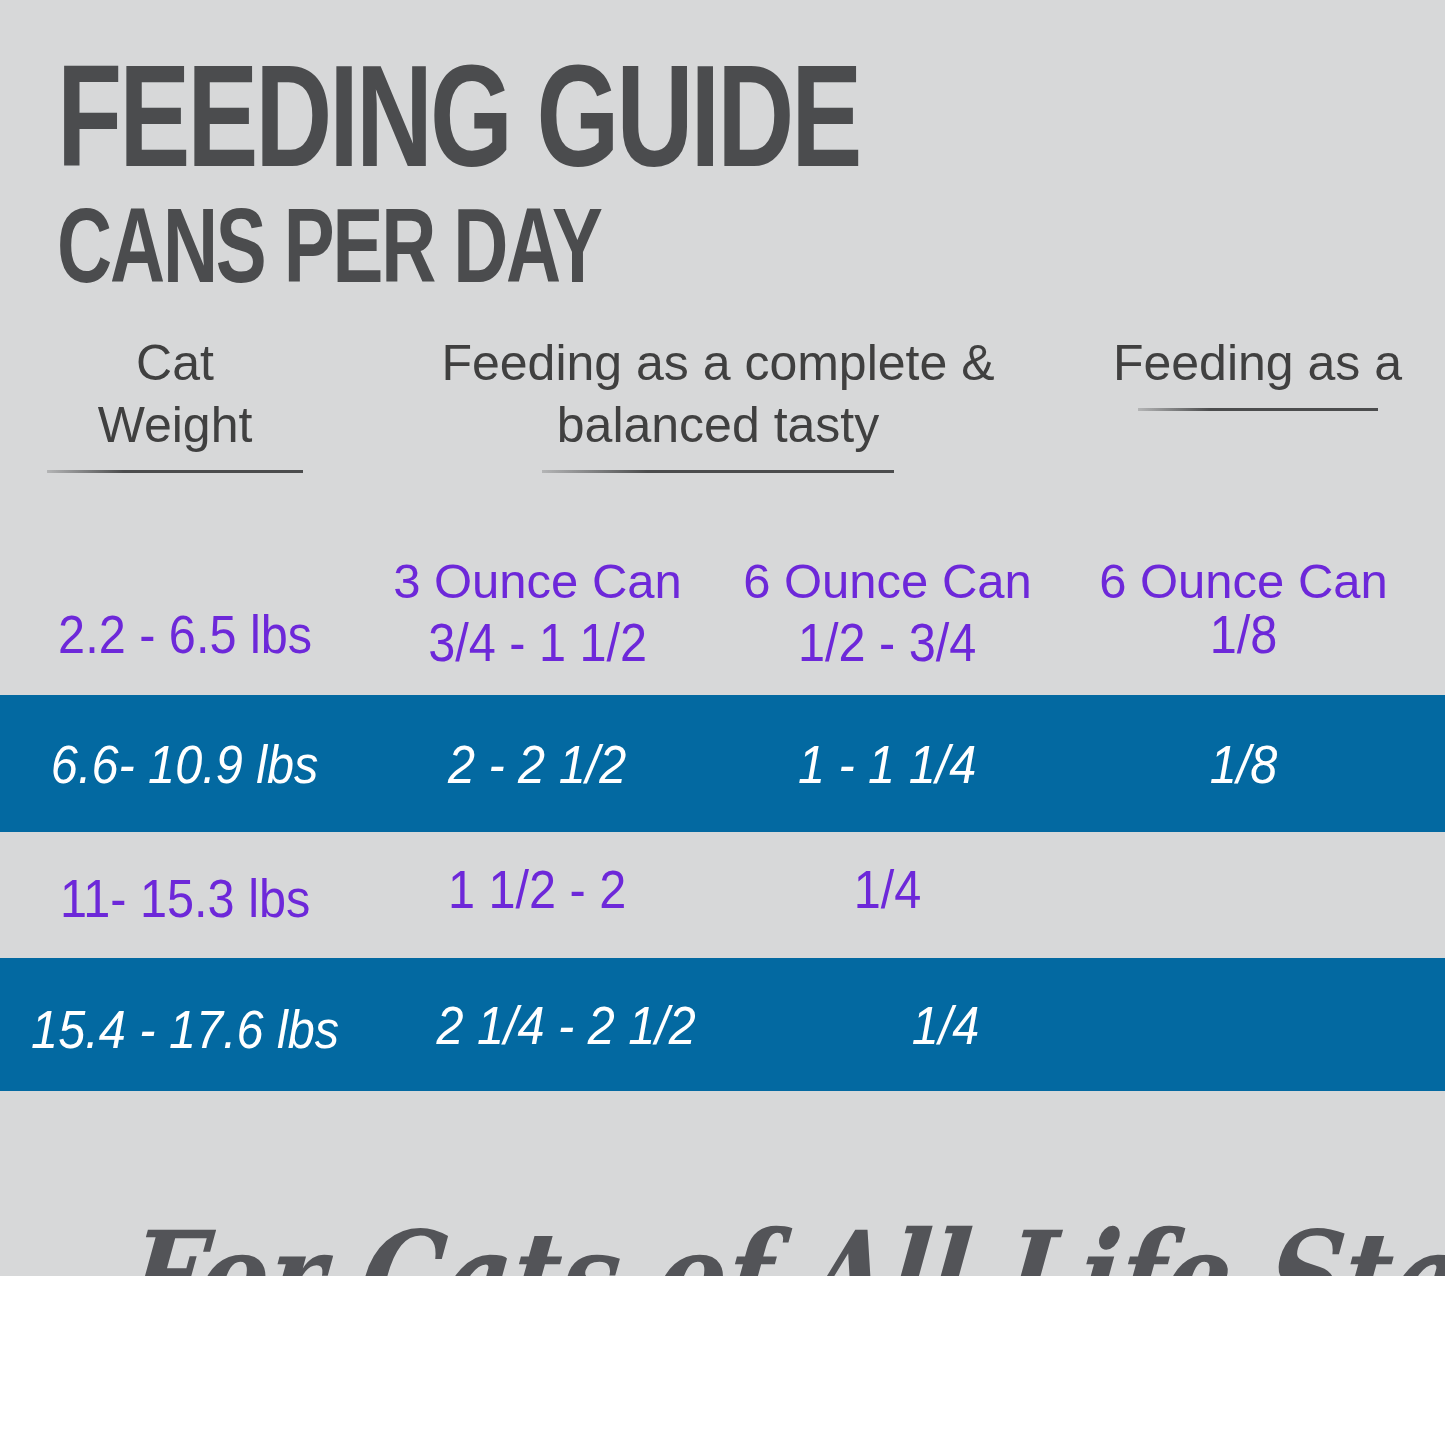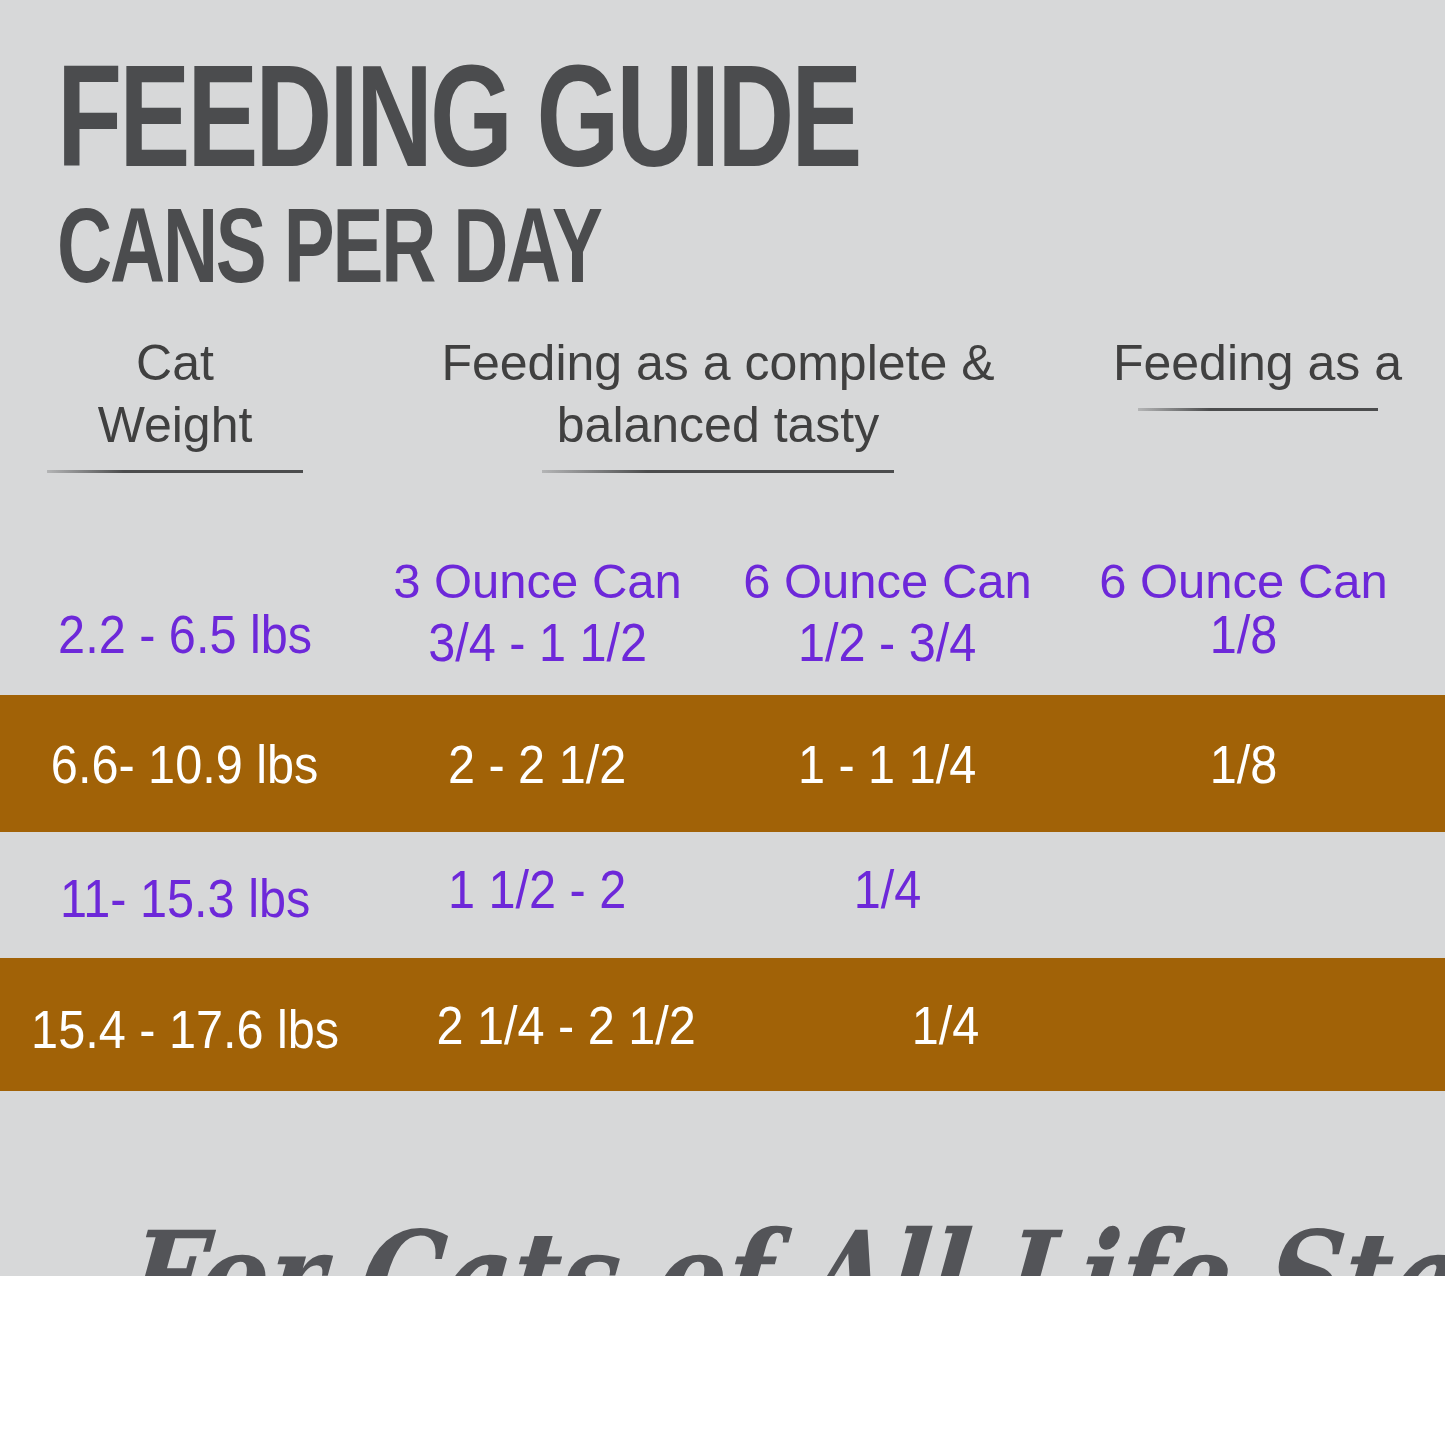--- a/index.html
+++ b/index.html
@@ -83,21 +83,21 @@
   .row { font-size: 54px; color: #6d28d9; }
   .row .cell > span {
     display: inline-block;
     transform: translateY(var(--dy, 0px)) scaleX(0.9);
     white-space: nowrap;
   }
   .row1 { top: 572px; height: 123px; }
   .row2 { top: 695px; height: 137px; }
   .row3 { top: 832px; height: 126px; }
   .row4 { top: 958px; height: 133px; gap: 29px; }
-  .row-dark { background: #a16207; color: #ffffff; }
+  .row-dark { background: #0369a1; color: #ffffff; font-style: italic; }
 
   
   .tagline {
     position: absolute;
     top: 1198px;
     left: 0;
     width: 1445px;
     text-align: center;
     font-family: "DejaVu Serif", serif;
     font-style: italic;

